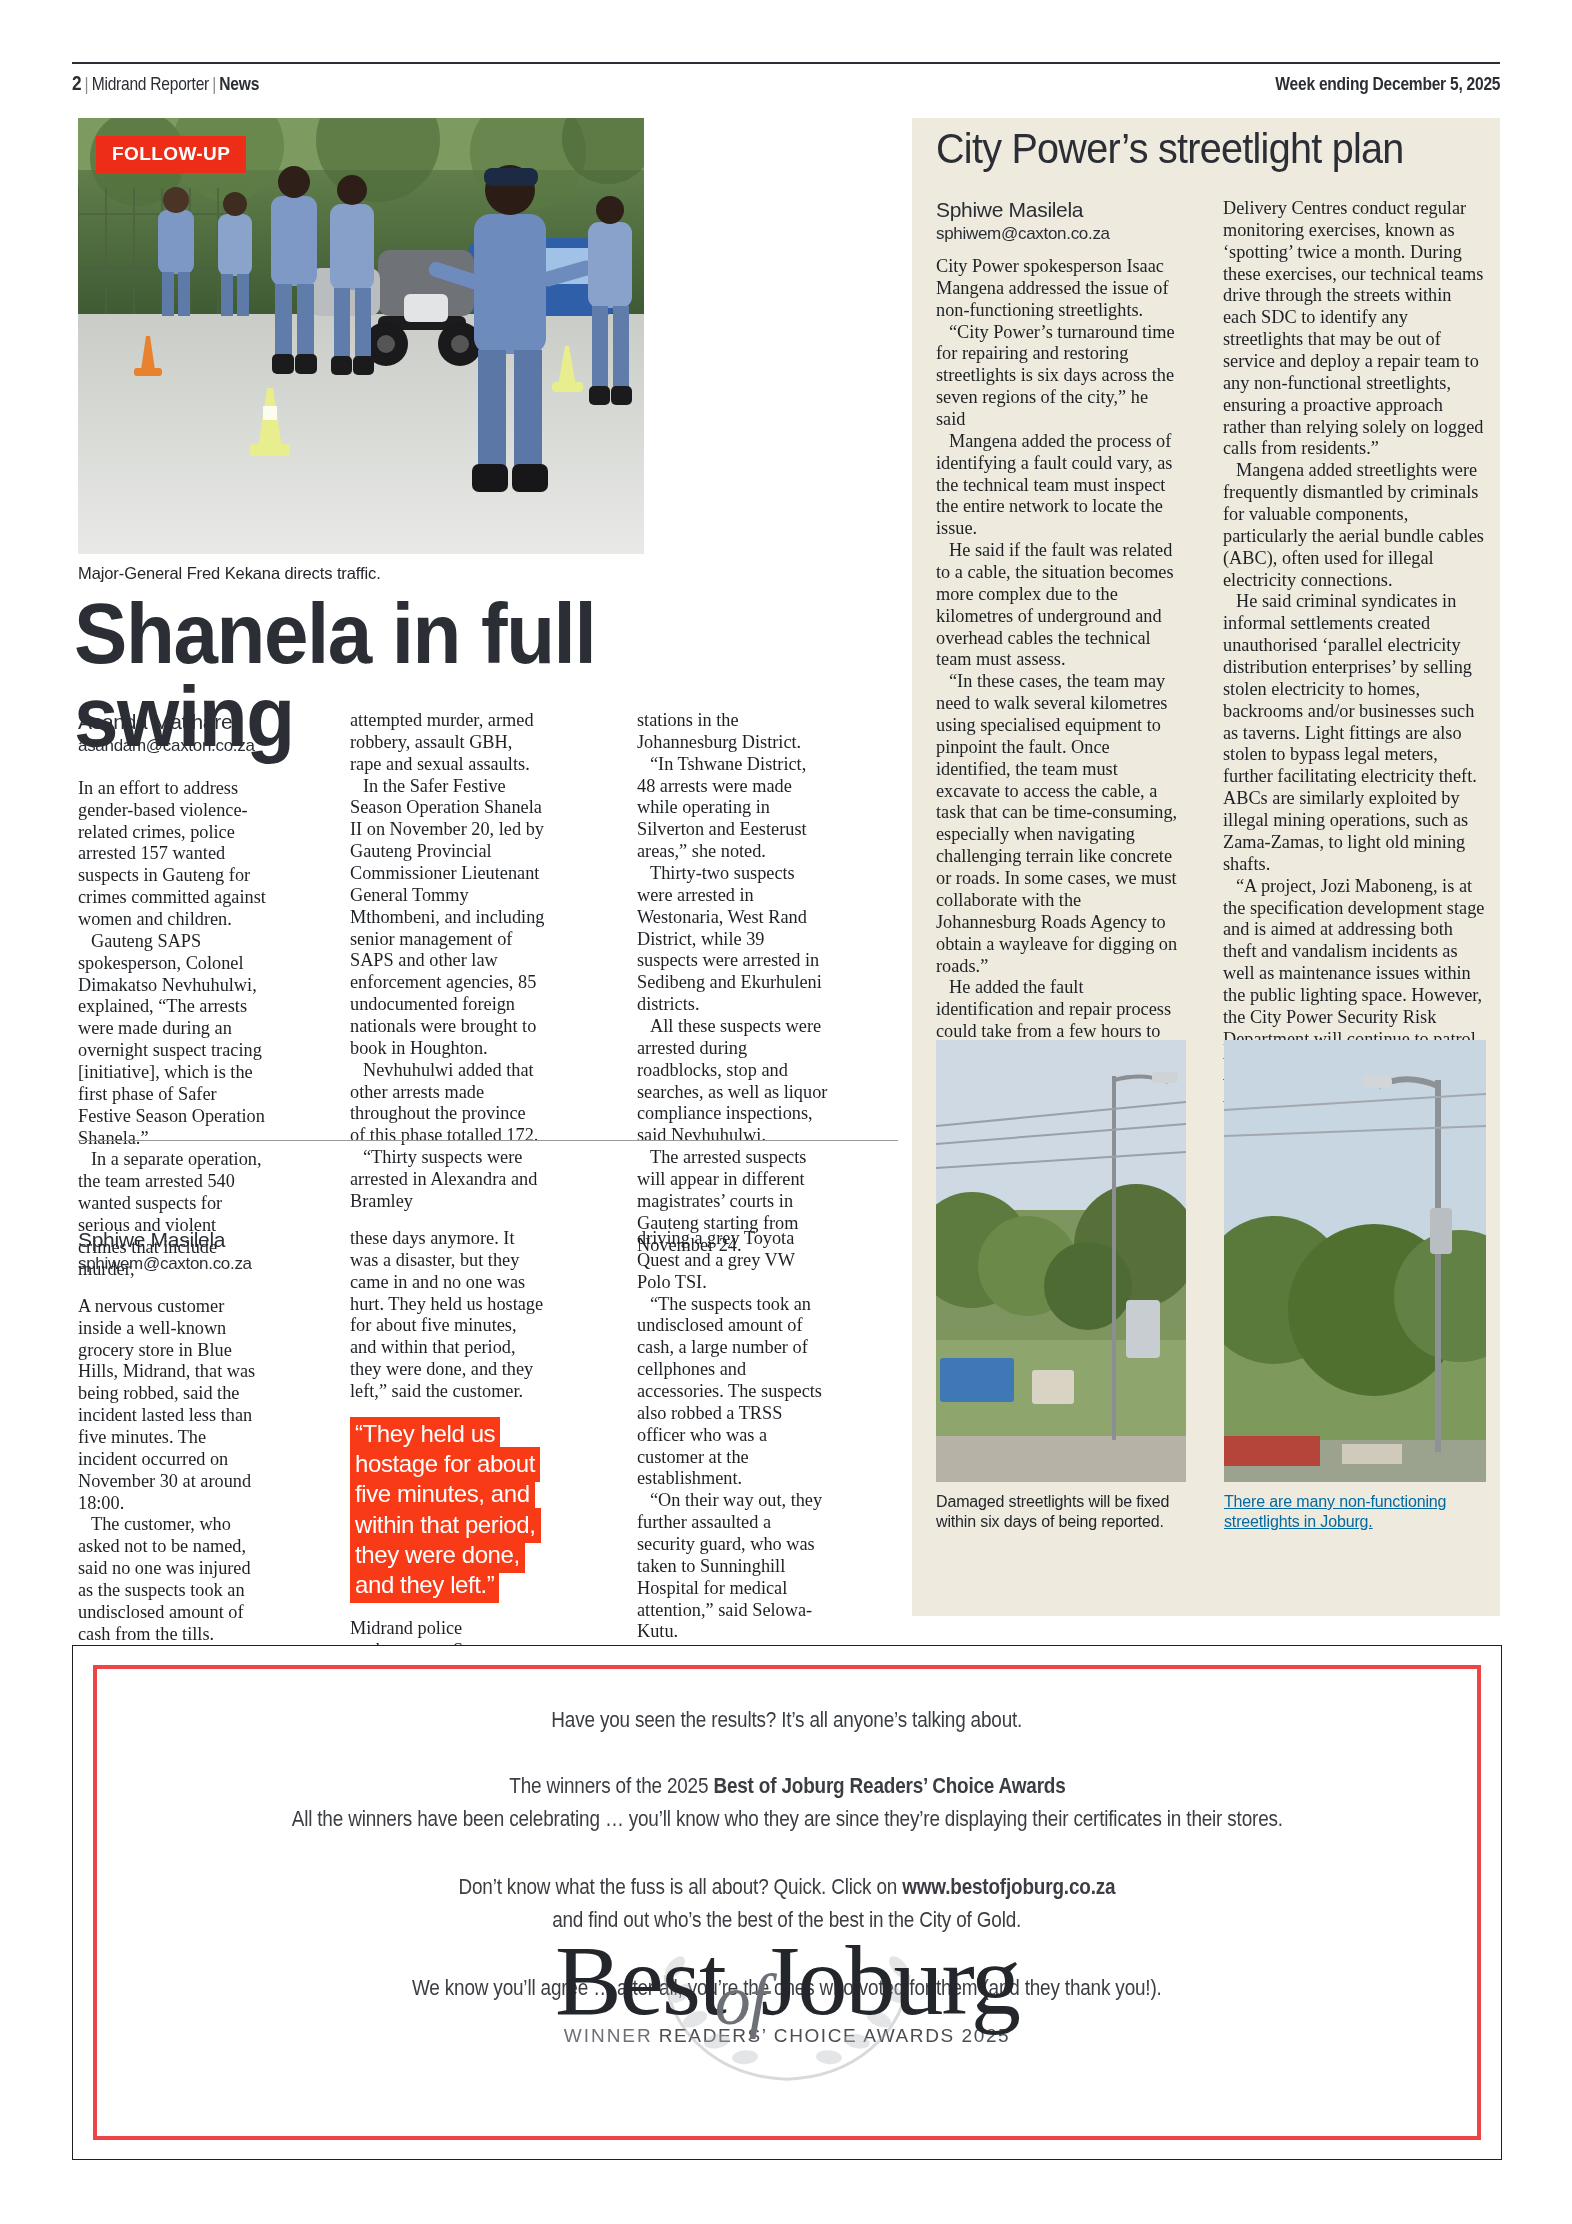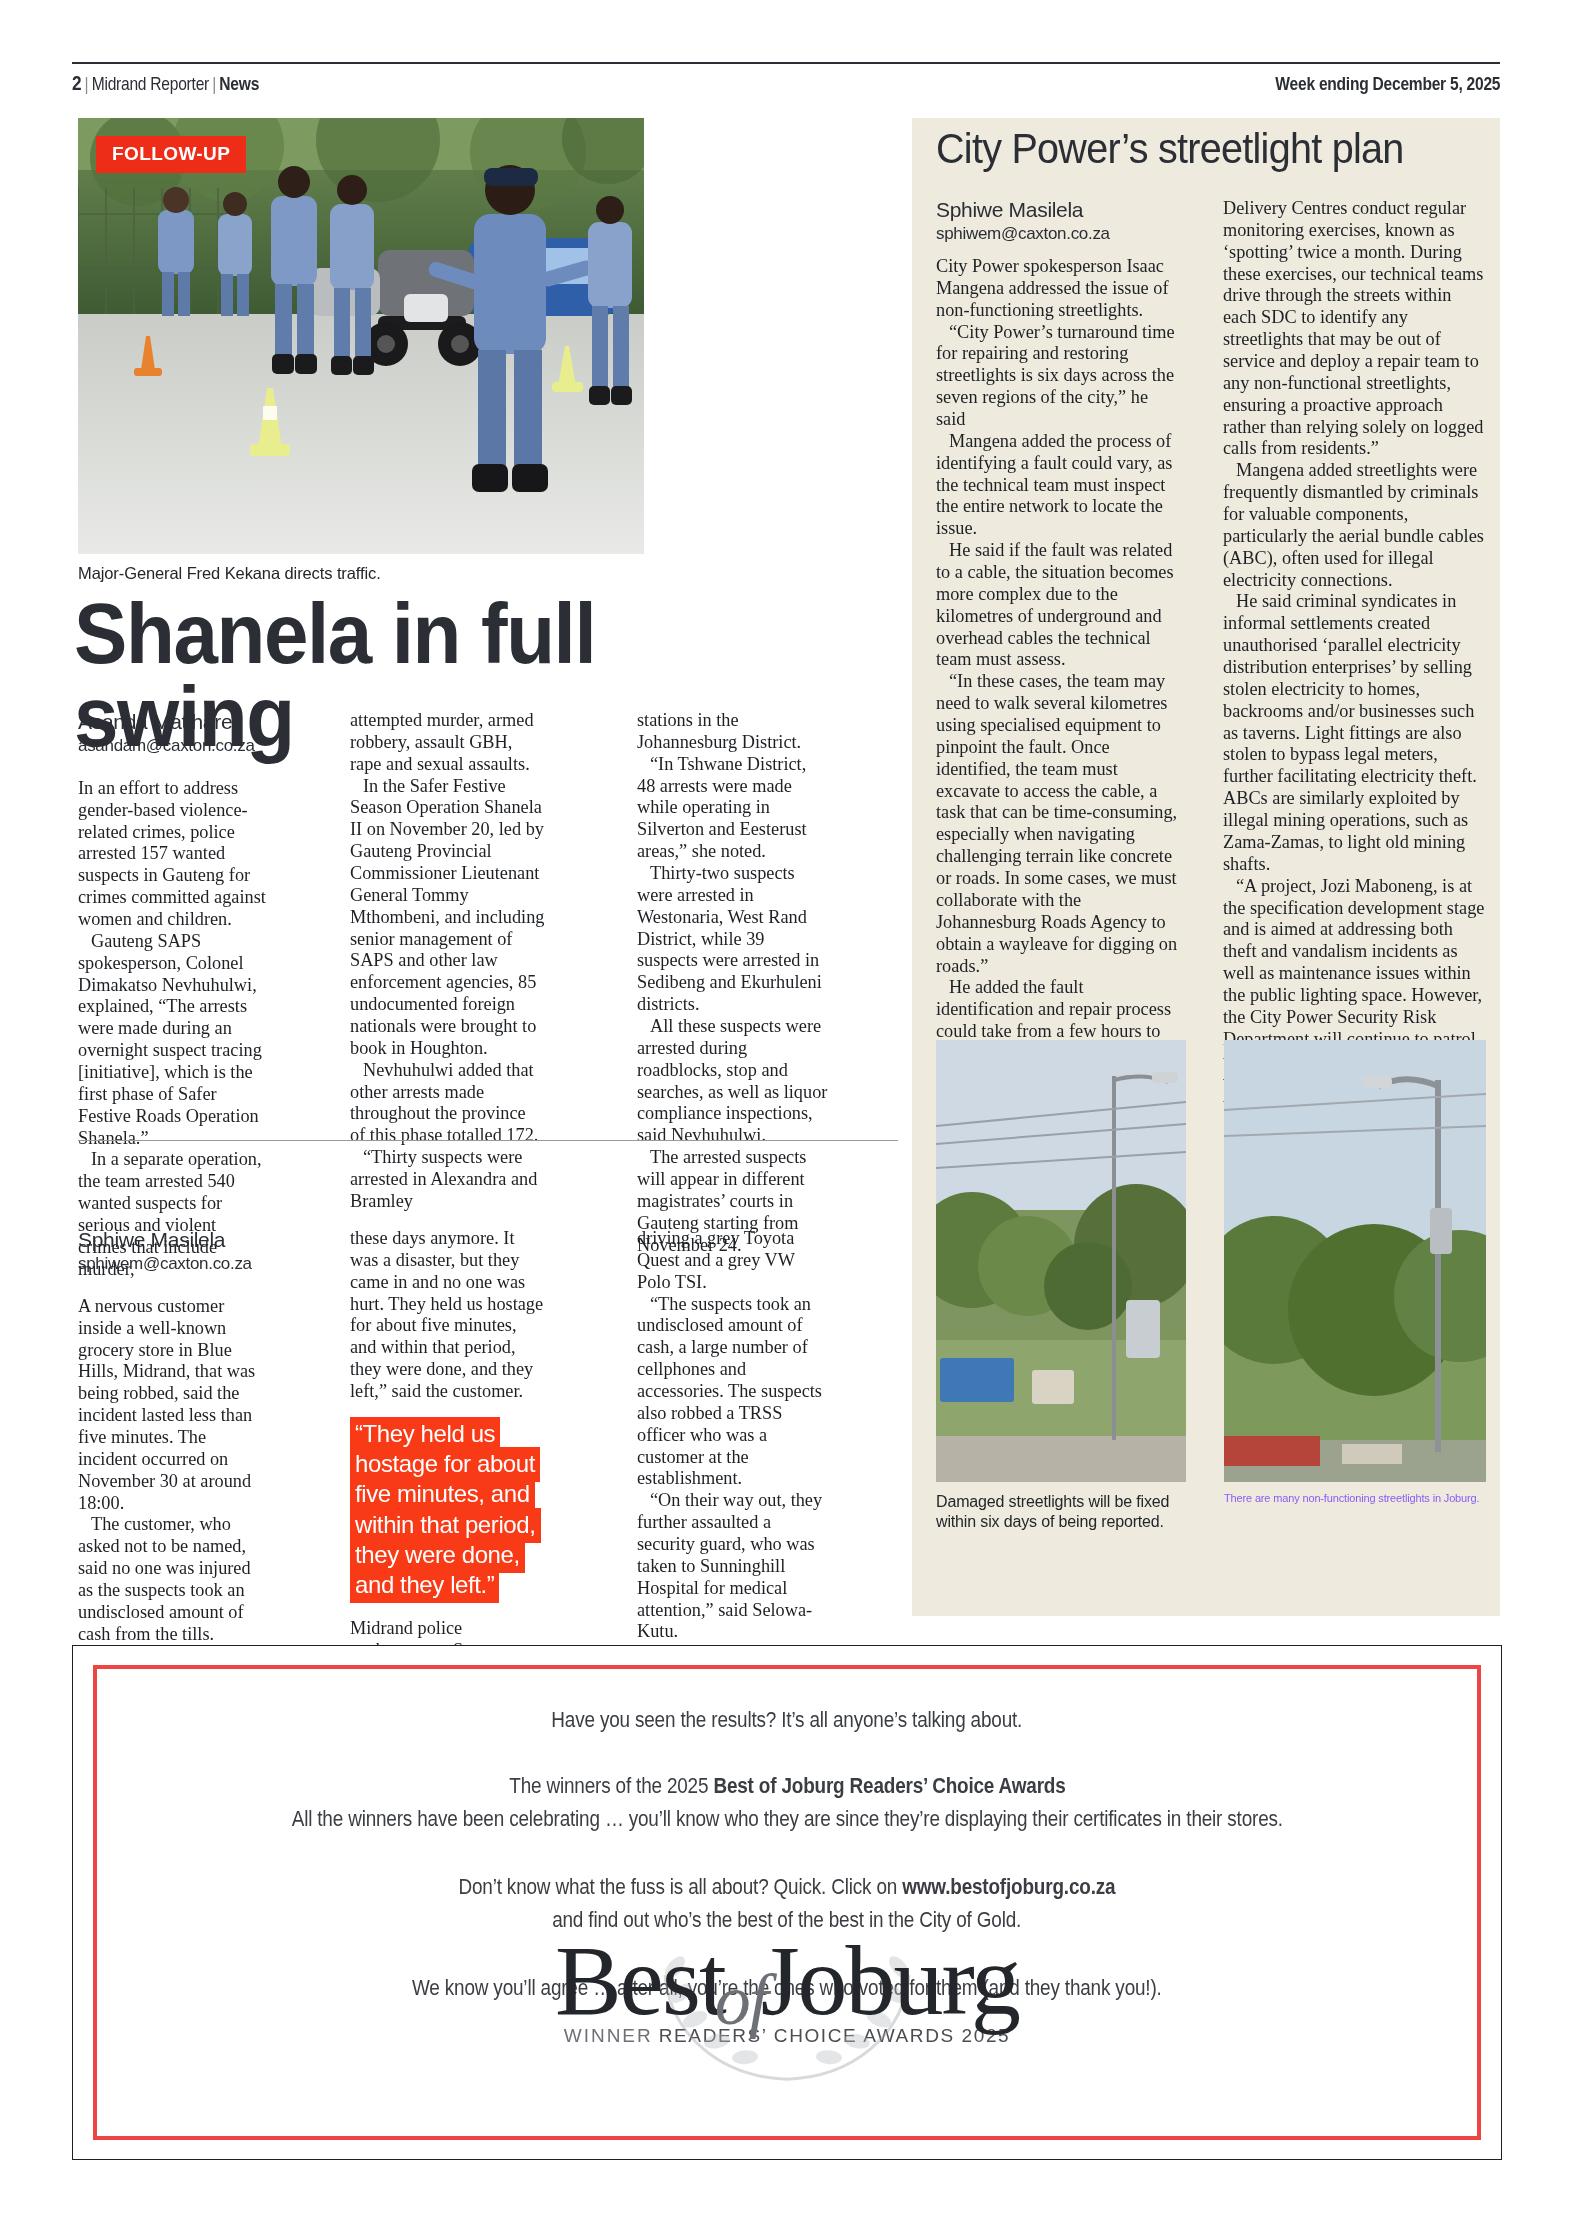--- a/index.html
+++ b/index.html
@@ -110,21 +110,21 @@
     font-size:43px; font-weight:400; color:#2b2e34; letter-spacing:-0.8px; line-height:1.04;
   }
   .sb-head span { display:inline-block; transform:scaleX(0.92); transform-origin:left center; }
   .sb-byline { position:absolute; left:936px; top:198px; width:260px; }
   .sb-c1 { position:absolute; left:936px; top:256px; width:245px; }
   .sb-c2 { position:absolute; left:1223px; top:198px; width:262px; }
 
   .sb-photo-l { position:absolute; left:936px; top:1040px; width:250px; height:442px; background:#bcc3b8; overflow:hidden;}
   .sb-photo-r { position:absolute; left:1224px; top:1040px; width:262px; height:442px; background:#b9bfb2; overflow:hidden;}
   .sb-cap-l { position:absolute; left:936px; top:1492px; width:252px; font-size:16px; line-height:1.22; color:#23262b; letter-spacing:-0.15px;}
-  .sb-cap-r { position:absolute; left:1224px; top:1492px; width:262px; font-size:11px; line-height:1.22; color:#8b5cf6; letter-spacing:-0.15px;}
+  .sb-cap-r { position:absolute; left:1224px; top:1492px; width:262px; font-size:16px; line-height:1.22; color:#0369a1; letter-spacing:-0.15px;text-decoration:underline;}
 
   
   .advert {
     position:absolute; left:72px; top:1645px; width:1428px; height:513px;
     border:1px solid #1d2024; background:#fff;
   }
   .advert-inner {
     position:absolute; left:20px; top:19px; right:20px; bottom:19px;
     border:4px solid #ef4444;
     display:flex; flex-direction:column; align-items:center;
@@ -295,21 +295,21 @@
 
   <div class="headline"><span>Shanela in full swing</span></div>
 
   <div class="a1-c1">
     <div class="byline">
       <div class="byline-name">Asanda Matlhare</div>
       <div class="byline-mail">asandam@caxton.co.za</div>
     </div>
     <div class="bodycol a1-body">
         <p class="first">In an effort to address gender-based violence-related crimes, police arrested 157 wanted suspects in Gauteng for crimes committed against women and children.</p>
-        <p>Gauteng SAPS spokesperson, Colonel Dimakatso Nevhuhulwi, explained, “The arrests were made during an overnight suspect tracing [initiative], which is the first phase of Safer Festive Roads Operation Shanela.”</p>
+        <p>Gauteng SAPS spokesperson, Colonel Dimakatso Nevhuhulwi, explained, “The arrests were made during an overnight suspect tracing [initiative], which is the first phase of Safer Festive Season Operation Shanela.”</p>
         <p>In a separate operation, the team arrested 540 wanted suspects for serious and violent crimes that include murder,</p>
       </div>
   </div>
   <div class="a1-c2">
     <div class="bodycol">
         <p class="first">attempted murder, armed robbery, assault GBH, rape and sexual assaults.</p>
         <p>In the Safer Festive Season Operation Shanela II on November 20, led by Gauteng Provincial Commissioner Lieutenant General Tommy Mthombeni, and including senior management of SAPS and other law enforcement agencies, 85 undocumented foreign nationals were brought to book in Houghton.</p>
         <p>Nevhuhulwi added that other arrests made throughout the province of this phase totalled 172.</p>
         <p>“Thirty suspects were arrested in Alexandra and Bramley</p>
       </div>

